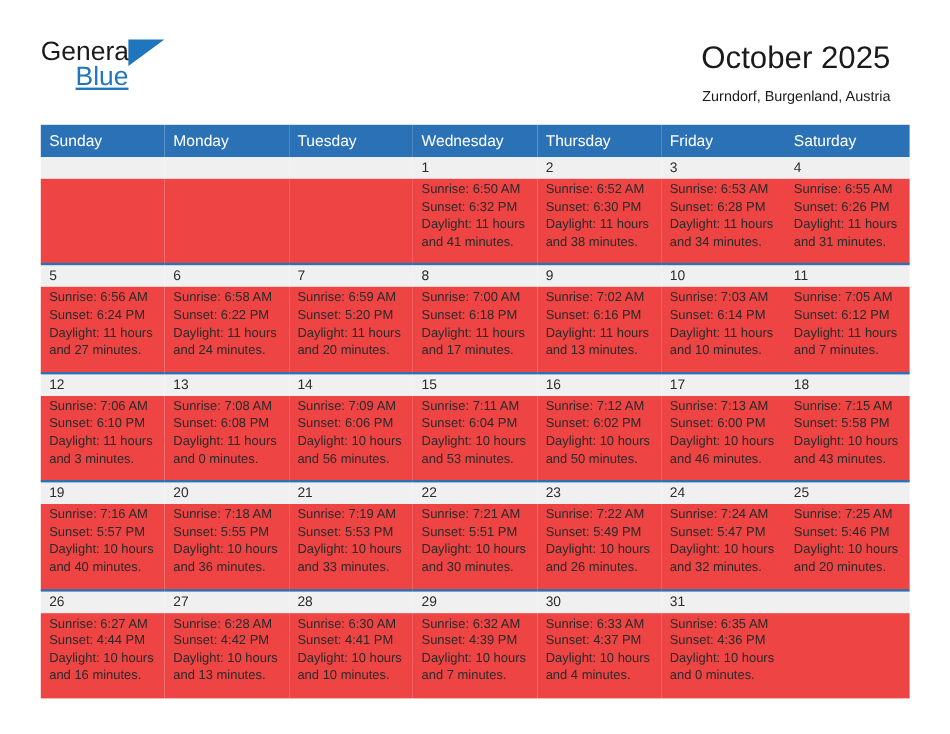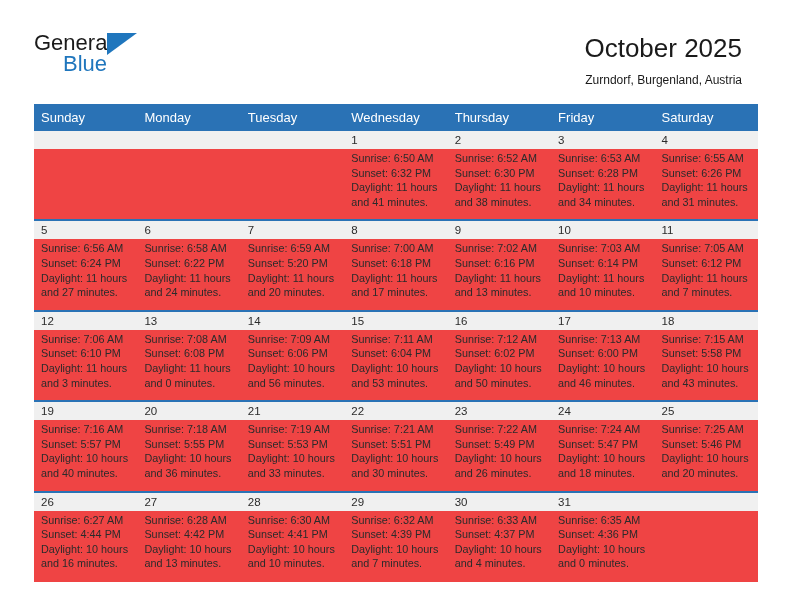--- a/index.html
+++ b/index.html
@@ -47,20 +47,21 @@
     line-height: 26px;
   }
   .brand-blue {
     position: absolute;
     left: 29px;
     top: 21px;
     font-size: 22px;
     color: #1f76bd;
     font-family: "Liberation Sans", sans-serif;
     line-height: 26px;
+    text-decoration: underline;
   }
   .brand-mark {
     position: absolute;
     left: 73px;
     top: 3px;
     width: 0;
     height: 0;
     border-left: 30px solid #1f76bd;
     border-bottom: 22px solid transparent;
   }
@@ -365,21 +366,21 @@
         <td>
           <div class="info-line">Sunrise: 7:22 AM</div>
           <div class="info-line">Sunset: 5:49 PM</div>
           <div class="info-wrap">Daylight: 10 hours</div>
           <div class="info-wrap">and 26 minutes.</div>
         </td>
         <td>
           <div class="info-line">Sunrise: 7:24 AM</div>
           <div class="info-line">Sunset: 5:47 PM</div>
           <div class="info-wrap">Daylight: 10 hours</div>
-          <div class="info-wrap">and 18 minutes.</div>
+          <div class="info-wrap">and 32 minutes.</div>
         </td>
         <td>
           <div class="info-line">Sunrise: 7:25 AM</div>
           <div class="info-line">Sunset: 5:46 PM</div>
           <div class="info-wrap">Daylight: 10 hours</div>
           <div class="info-wrap">and 20 minutes.</div>
         </td>
       </tr>
 
       <tr class="daynum-row">

